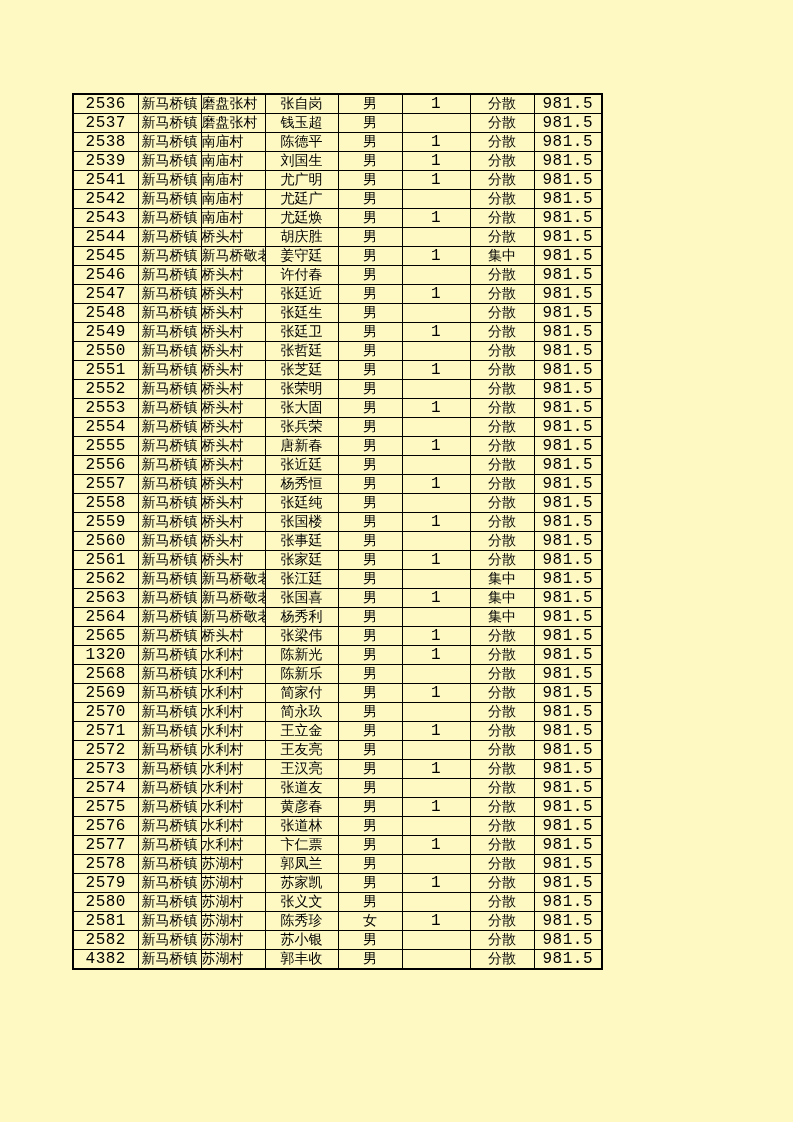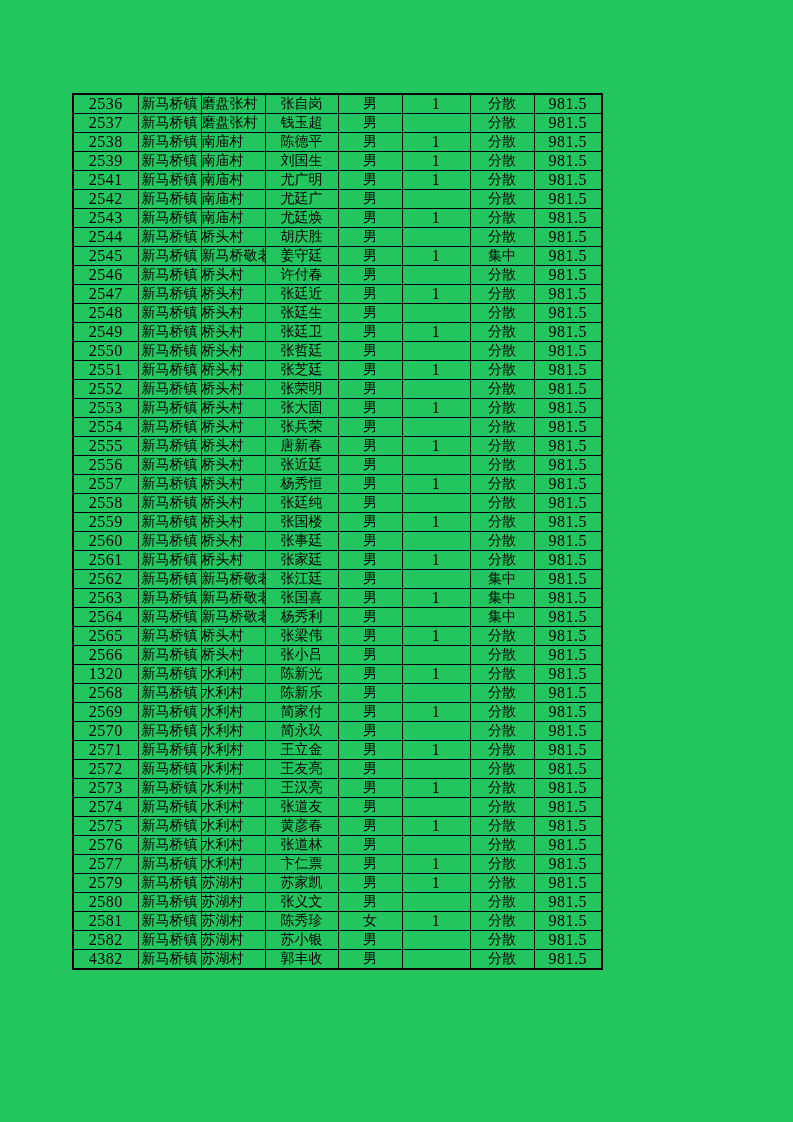--- a/index.html
+++ b/index.html
@@ -4,23 +4,23 @@
 <style>
   html, body {
     margin: 0;
     padding: 0;
     background: #ffffff;
   }
   .page {
     position: relative;
     width: 793px;
     height: 1122px;
-    background: #22c55e;
+    background: #fef9c3;
     overflow: hidden;
-    font-family: Liberation Serif, serif;
+    font-family: Liberation Mono, monospace;
     color: #000000;
   }
   table.roster {
     position: absolute;
     left: 72px;
     top: 93px;
     border-collapse: collapse;
     table-layout: fixed;
     width: 529px;
     border: 2px solid #000000;
@@ -476,34 +476,20 @@
               <span>桥头村</span>
             </div>
           </td>
           <td class="col-name">张梁伟</td>
           <td class="col-gender">男</td>
           <td class="col-count">1</td>
           <td class="col-mode">分散</td>
           <td class="col-amount">981.5</td>
         </tr>
         <tr>
-          <td class="col-id">2566</td>
-          <td class="col-town">新马桥镇</td>
-          <td class="col-village">
-            <div class="clip">
-              <span>桥头村</span>
-            </div>
-          </td>
-          <td class="col-name">张小吕</td>
-          <td class="col-gender">男</td>
-          <td class="col-count"></td>
-          <td class="col-mode">分散</td>
-          <td class="col-amount">981.5</td>
-        </tr>
-        <tr>
           <td class="col-id">1320</td>
           <td class="col-town">新马桥镇</td>
           <td class="col-village">
             <div class="clip">
               <span>水利村</span>
             </div>
           </td>
           <td class="col-name">陈新光</td>
           <td class="col-gender">男</td>
           <td class="col-count">1</td>
@@ -640,20 +626,34 @@
           <td class="col-id">2577</td>
           <td class="col-town">新马桥镇</td>
           <td class="col-village">
             <div class="clip">
               <span>水利村</span>
             </div>
           </td>
           <td class="col-name">卞仁票</td>
           <td class="col-gender">男</td>
           <td class="col-count">1</td>
+          <td class="col-mode">分散</td>
+          <td class="col-amount">981.5</td>
+        </tr>
+        <tr>
+          <td class="col-id">2578</td>
+          <td class="col-town">新马桥镇</td>
+          <td class="col-village">
+            <div class="clip">
+              <span>苏湖村</span>
+            </div>
+          </td>
+          <td class="col-name">郭凤兰</td>
+          <td class="col-gender">男</td>
+          <td class="col-count"></td>
           <td class="col-mode">分散</td>
           <td class="col-amount">981.5</td>
         </tr>
         <tr>
           <td class="col-id">2579</td>
           <td class="col-town">新马桥镇</td>
           <td class="col-village">
             <div class="clip">
               <span>苏湖村</span>
             </div>

